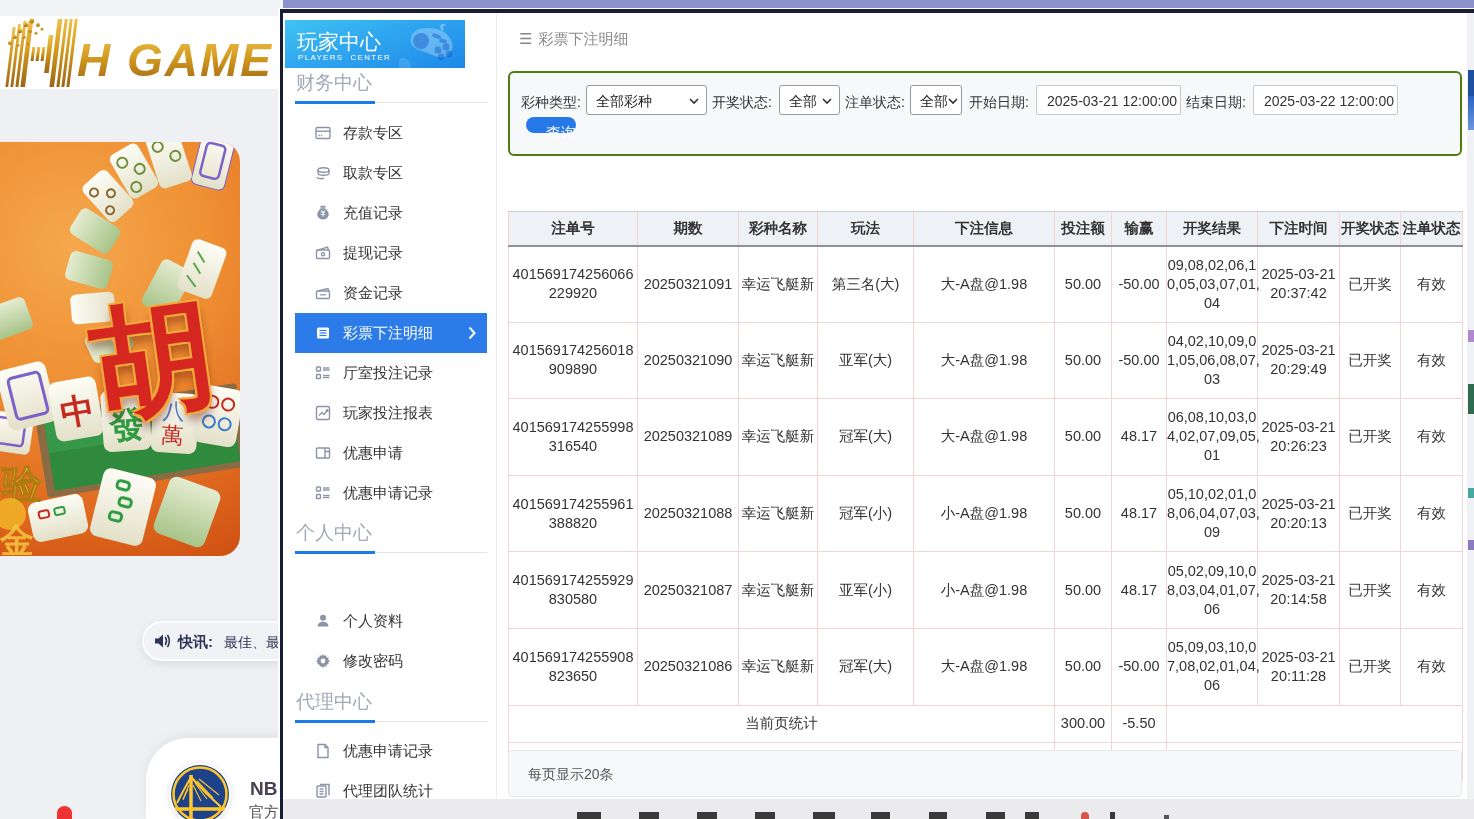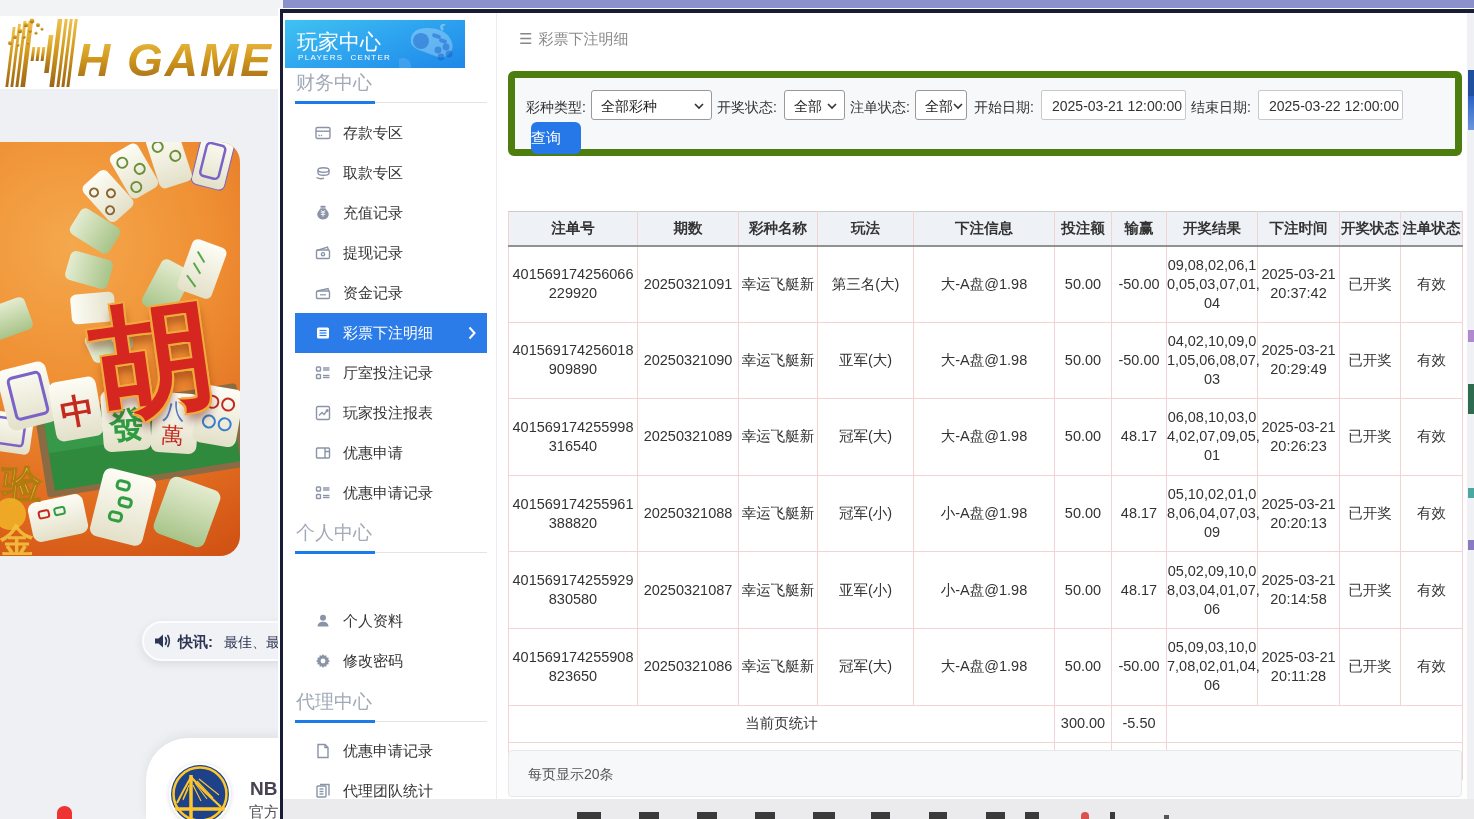--- a/index.html
+++ b/index.html
@@ -55,28 +55,28 @@
 .mi .tx { position:absolute; left:48px; }
 .mi.act { background:#2b7ce9; color:#fff; }
 .mi.act .ic { color:#fff; }
 svg.lic { width:16px; height:16px; display:block; }
 
 
 #main { position:absolute; left:214px; top:0; width:970px; height:788px; background:#fff; }
 #crumb { position:absolute; left:22px; top:17px; font-size:15px; color:#8a8a8a; }
 #crumb .ham { display:inline-block; margin-right:6px; color:#888; }
 
-#filter { position:absolute; left:11px; top:58px; width:954px; height:85px; border:7px solid #4d7c0f; background:#f7f8fa; border-radius:6px; }
+#filter { position:absolute; left:11px; top:58px; width:954px; height:85px; border:2px solid #4d7c0f; background:#f7f8fa; border-radius:6px; }
 #filter .lab { position:absolute; top:21px; font-size:14px; color:#333; }
 .sel { position:absolute; top:12px; height:30px; border:1px solid #999; border-radius:3px; background:#fff; font-size:14px; color:#222; }
 .sel .sv { position:absolute; left:9px; top:7px; }
 .sel .ch { position:absolute; right:7px; top:10px; width:10px; height:10px; }
 .inp { position:absolute; top:12px; height:30px; border:1px solid #c9c9c9; border-radius:2px; background:#fff; font-size:15px; color:#333; }
 .inp span { position:absolute; left:10px; top:7px; white-space:nowrap; font-size:14px; }
-#qbtn { position:absolute; left:16px; top:44px; width:50px; height:32px; background:#2678e8; border-radius:6px; color:#fff; font-size:15px; text-align:left; line-height:32px; }
+#qbtn { position:absolute; left:16px; top:44px; width:50px; height:16px; background:#2678e8; border-radius:12px; color:#fff; font-size:15px; text-align:right; line-height:32px; }
 
 
 #tbl { position:absolute; left:11px; top:158px; width:954px; border-collapse:collapse; table-layout:fixed; font-size:14.5px; color:#333;margin-top:40px; }
 #tbl th { background:#eef1f6; font-weight:bold; height:34px; border-top:1px solid #ccc; border-bottom:2px solid #919191; border-left:1px solid #f3d3d3; border-right:1px solid #f3d3d3; padding:0; }
 #tbl td { border:1px solid #f3d3d3; text-align:center; vertical-align:middle; padding:0; line-height:19px; }
 #tbl tr.dr td { height:76.6px; }
 #tbl tr.st td { height:37.4px; }
 
 
 #pgbar { position:absolute; left:11px; top:737px; width:954px; height:47px; background:#f7f8f9; border:1px solid #e7e7e9; border-radius:4px; }

